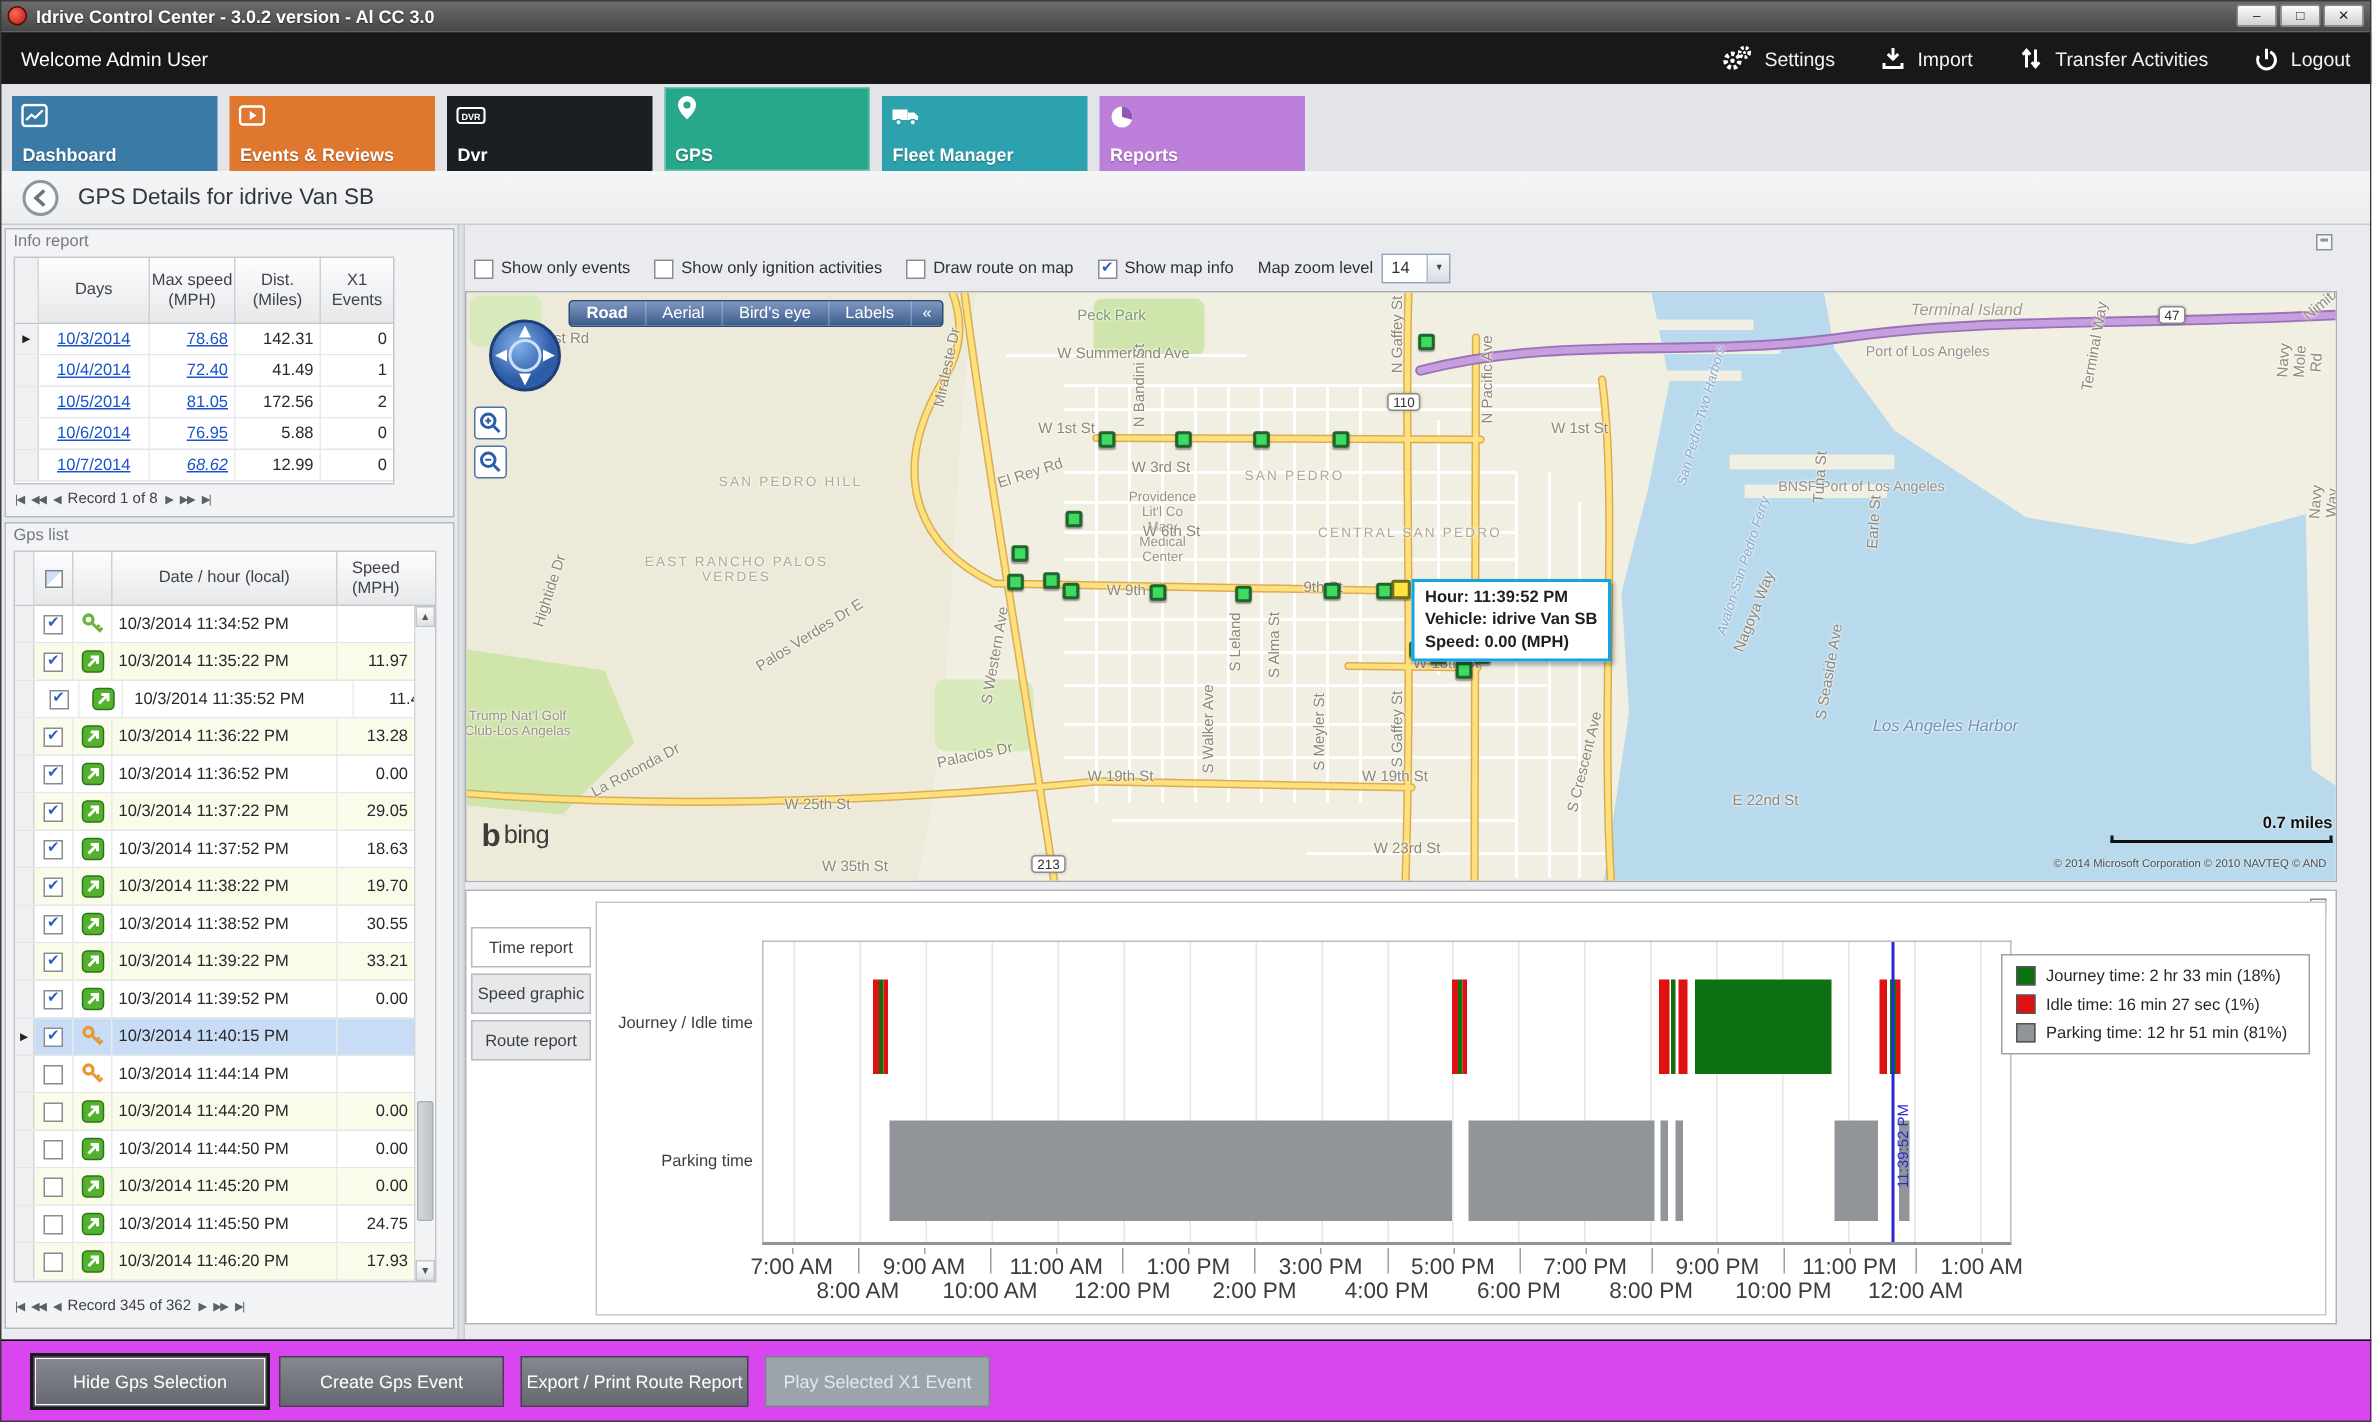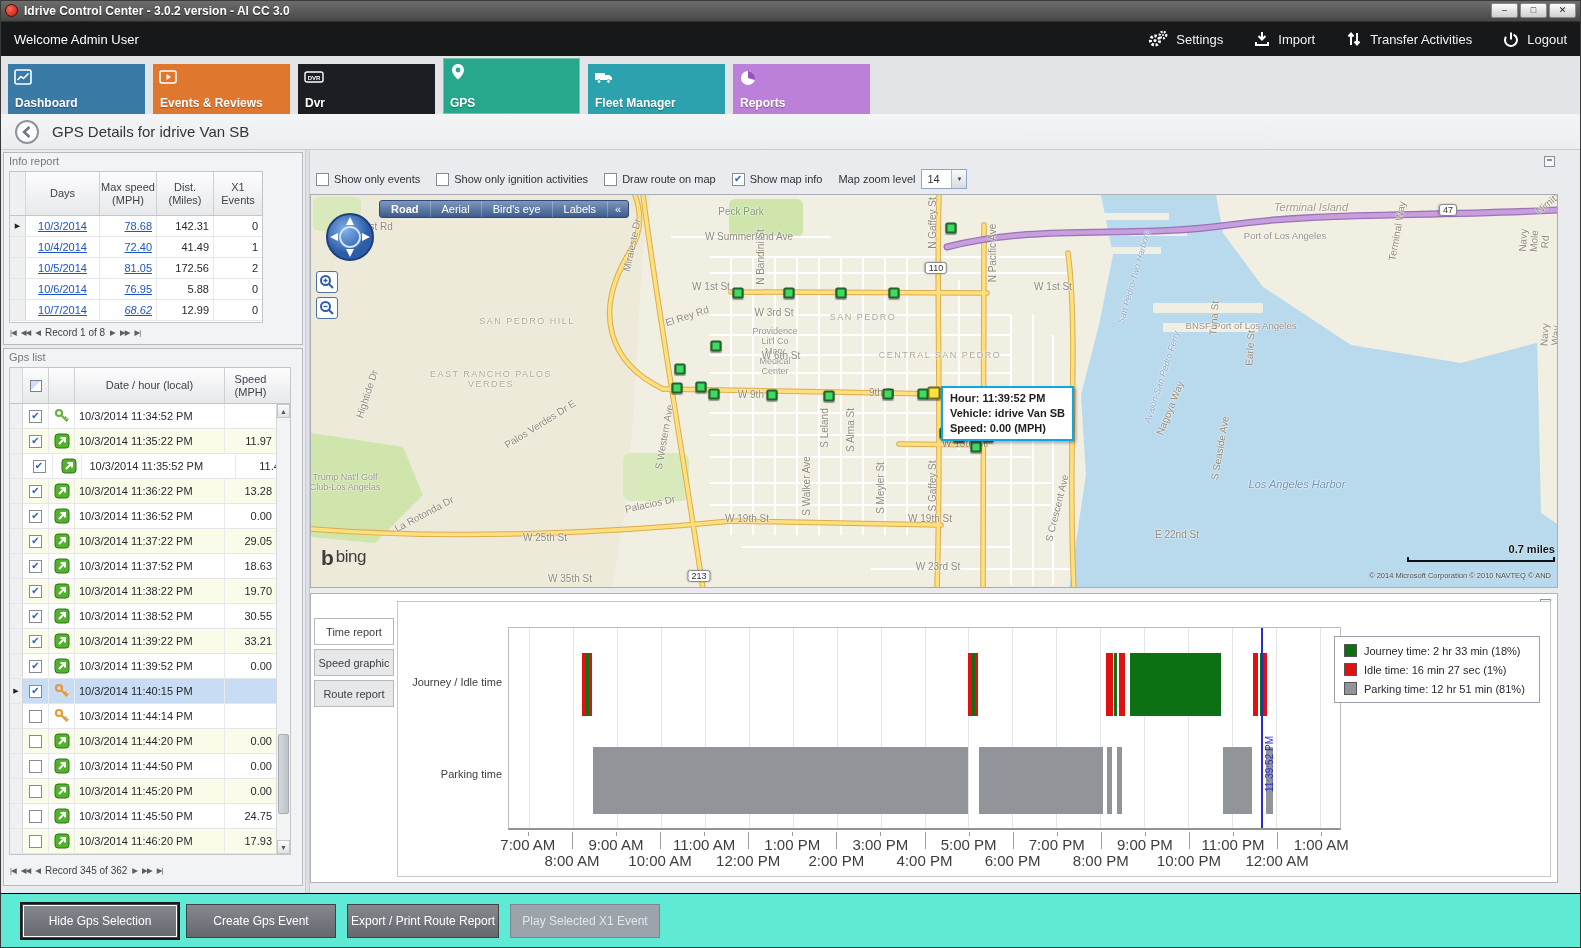--- a/index.html
+++ b/index.html
@@ -102,21 +102,21 @@
 .seg.park{background:#919499;top:119px;height:67px;}
 .rowlab{position:absolute;left:0;width:104px;text-align:right;font-size:11px;color:#3a3e42;}
 .xt{position:absolute;font-size:15px;color:#3a3e42;transform:translateX(-50%);white-space:nowrap;}
 .tm{position:absolute;width:1px;background:#9aa0a6;}
 #chart-legend{position:absolute;right:10px;top:34px;width:206px;border:1px solid #9ba1a8;background:#fff;padding:7px 9px;display:flex;flex-direction:column;gap:6px;font-size:11px;color:#26292c;}
 .litem{display:flex;align-items:center;gap:7px;}
 .lsw{width:13px;height:13px;border:1px solid #555;flex:none;}
 #time-marker{position:absolute;top:0;bottom:0;width:2px;background:#2a2ad0;z-index:3;}
 #time-marker-label{position:absolute;color:#2a2ad0;font-size:10px;writing-mode:vertical-rl;transform:rotate(180deg);z-index:3;}
 
-#footer{position:absolute;left:0;top:893px;width:1581px;height:55px;background:#5eead4;border-top:1px solid #000;}
+#footer{position:absolute;left:0;top:893px;width:1581px;height:55px;background:#d946ef;border-top:1px solid #000;}
 .fbtn{position:absolute;top:10px;height:34px;background:linear-gradient(#85898f,#65696f);border:1px solid #3f4246;color:#fff;font-size:12px;display:flex;align-items:center;justify-content:center;}
 .fbtn.focused{box-shadow:0 0 0 1px #fff inset,0 0 0 2px #17191b;}
 .fbtn.disabled{background:#9ba3ab;color:#e3e7ea;border-color:#7e858c;}
 #frame-border{position:absolute;inset:0;border:1px solid #3a3a3a;pointer-events:none;z-index:99;}
 </style>
 </head>
 <body>
 
 <div id="titlebar">
   <span class="appicon"></span>

